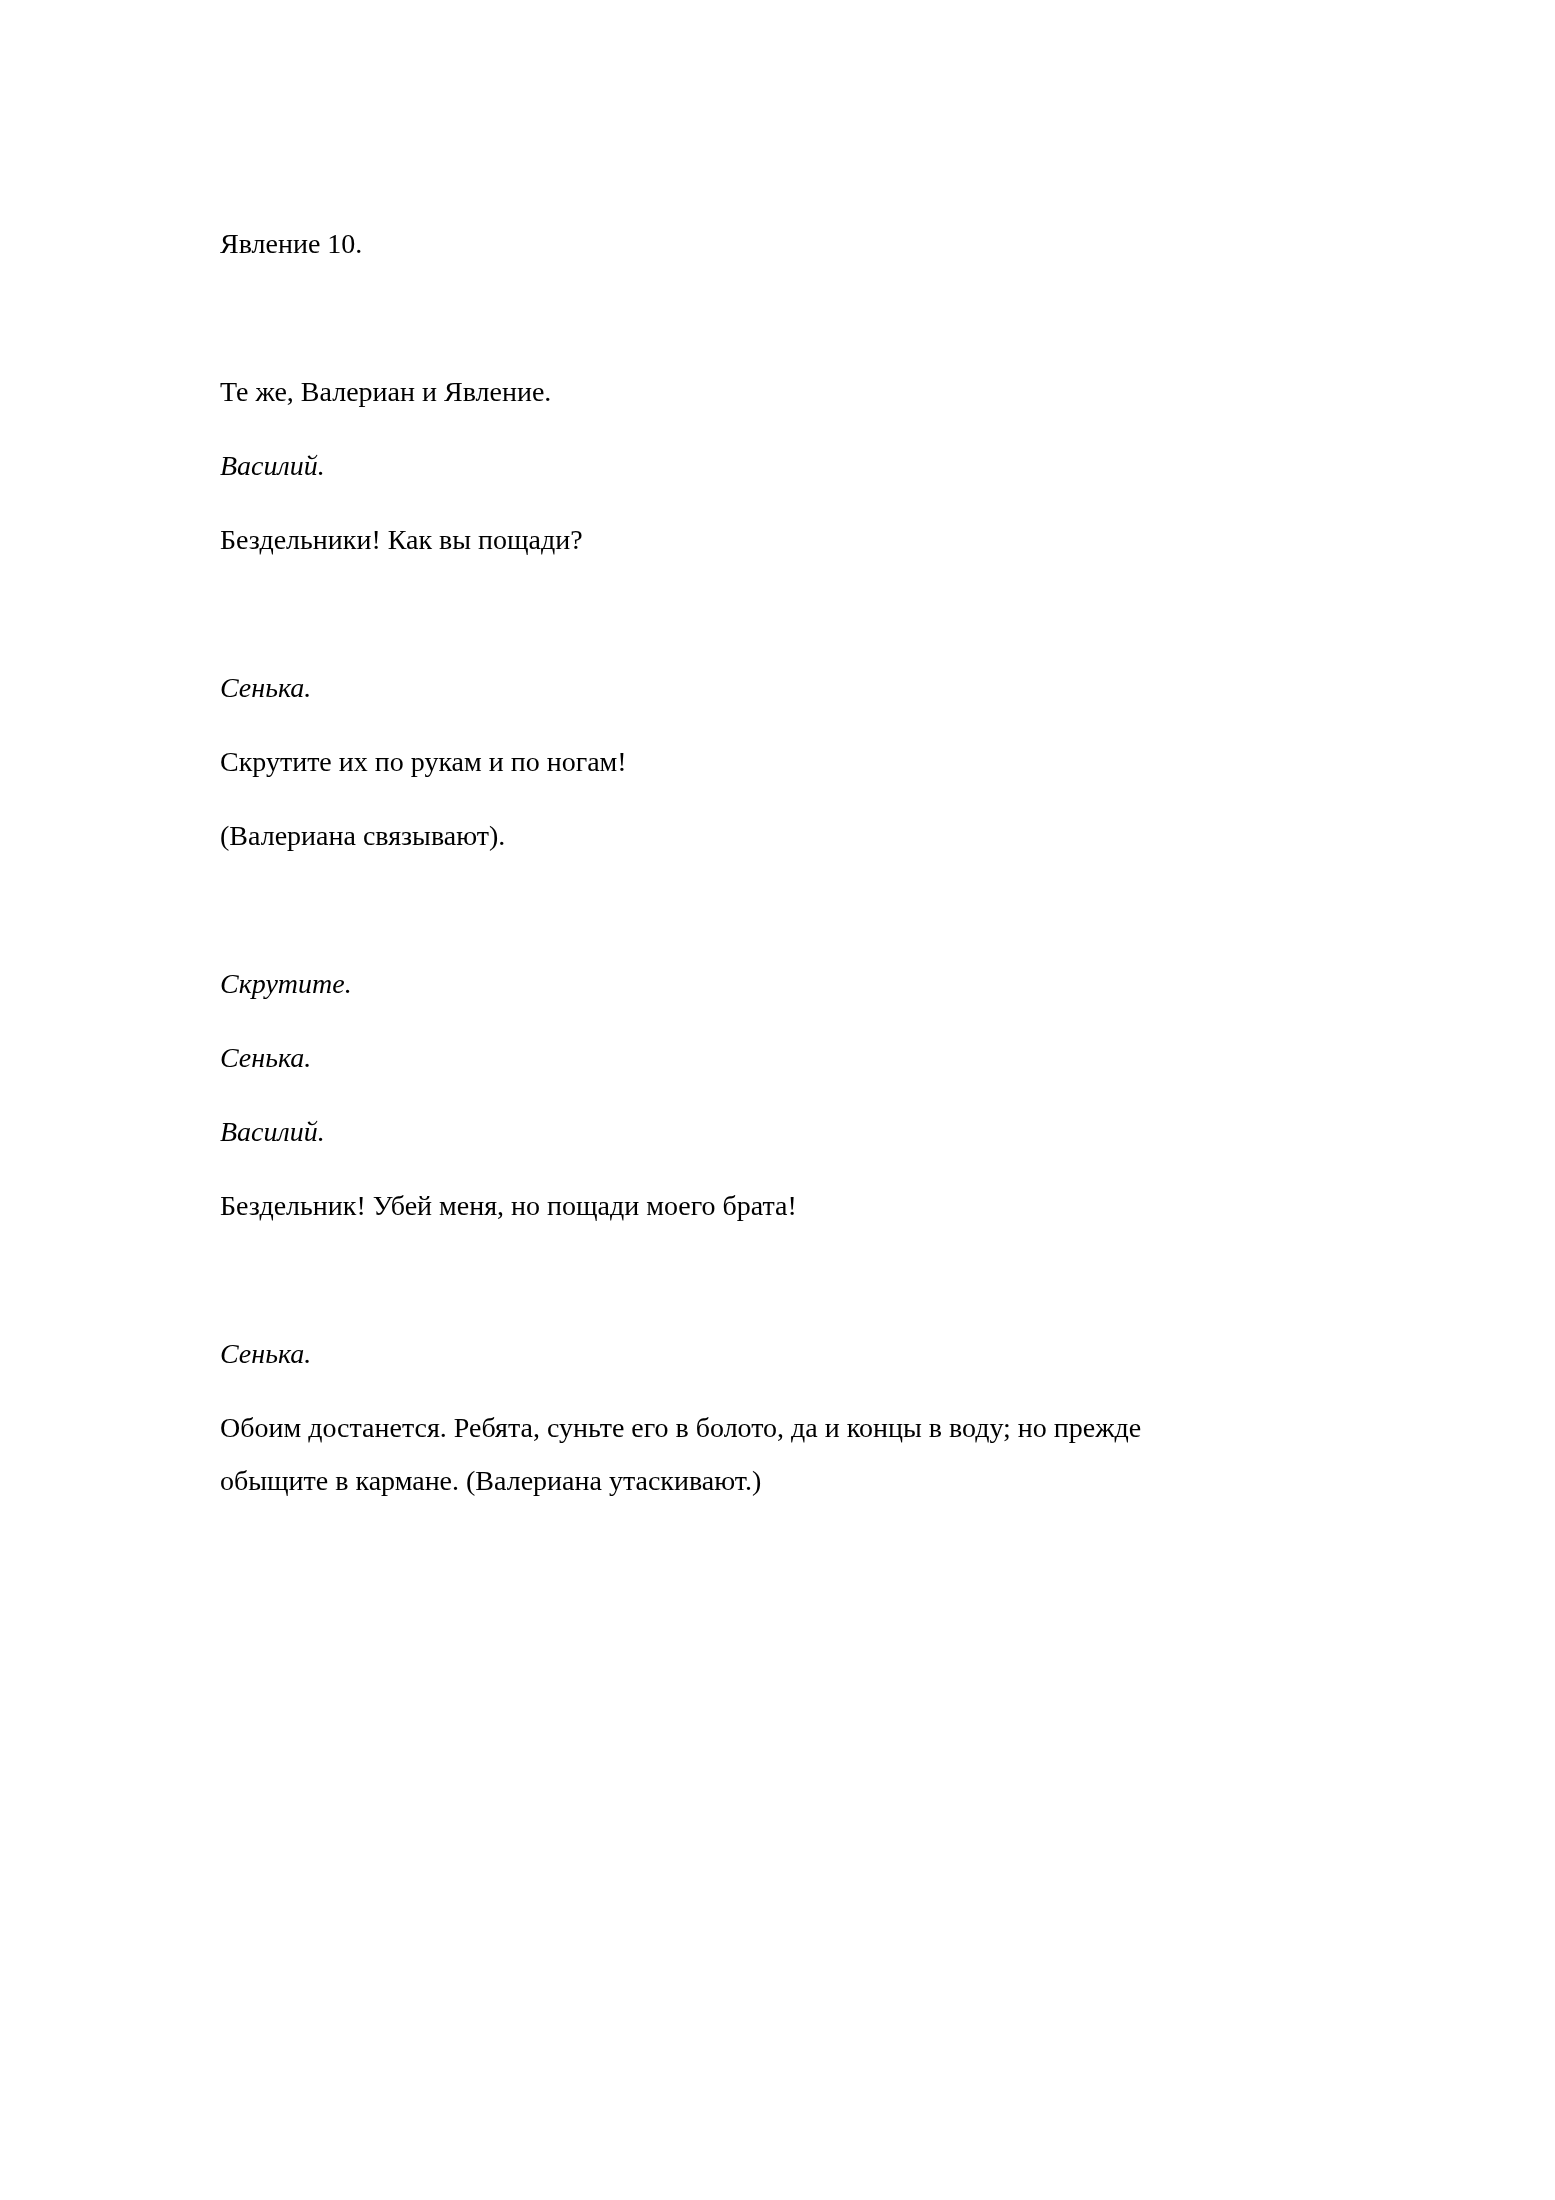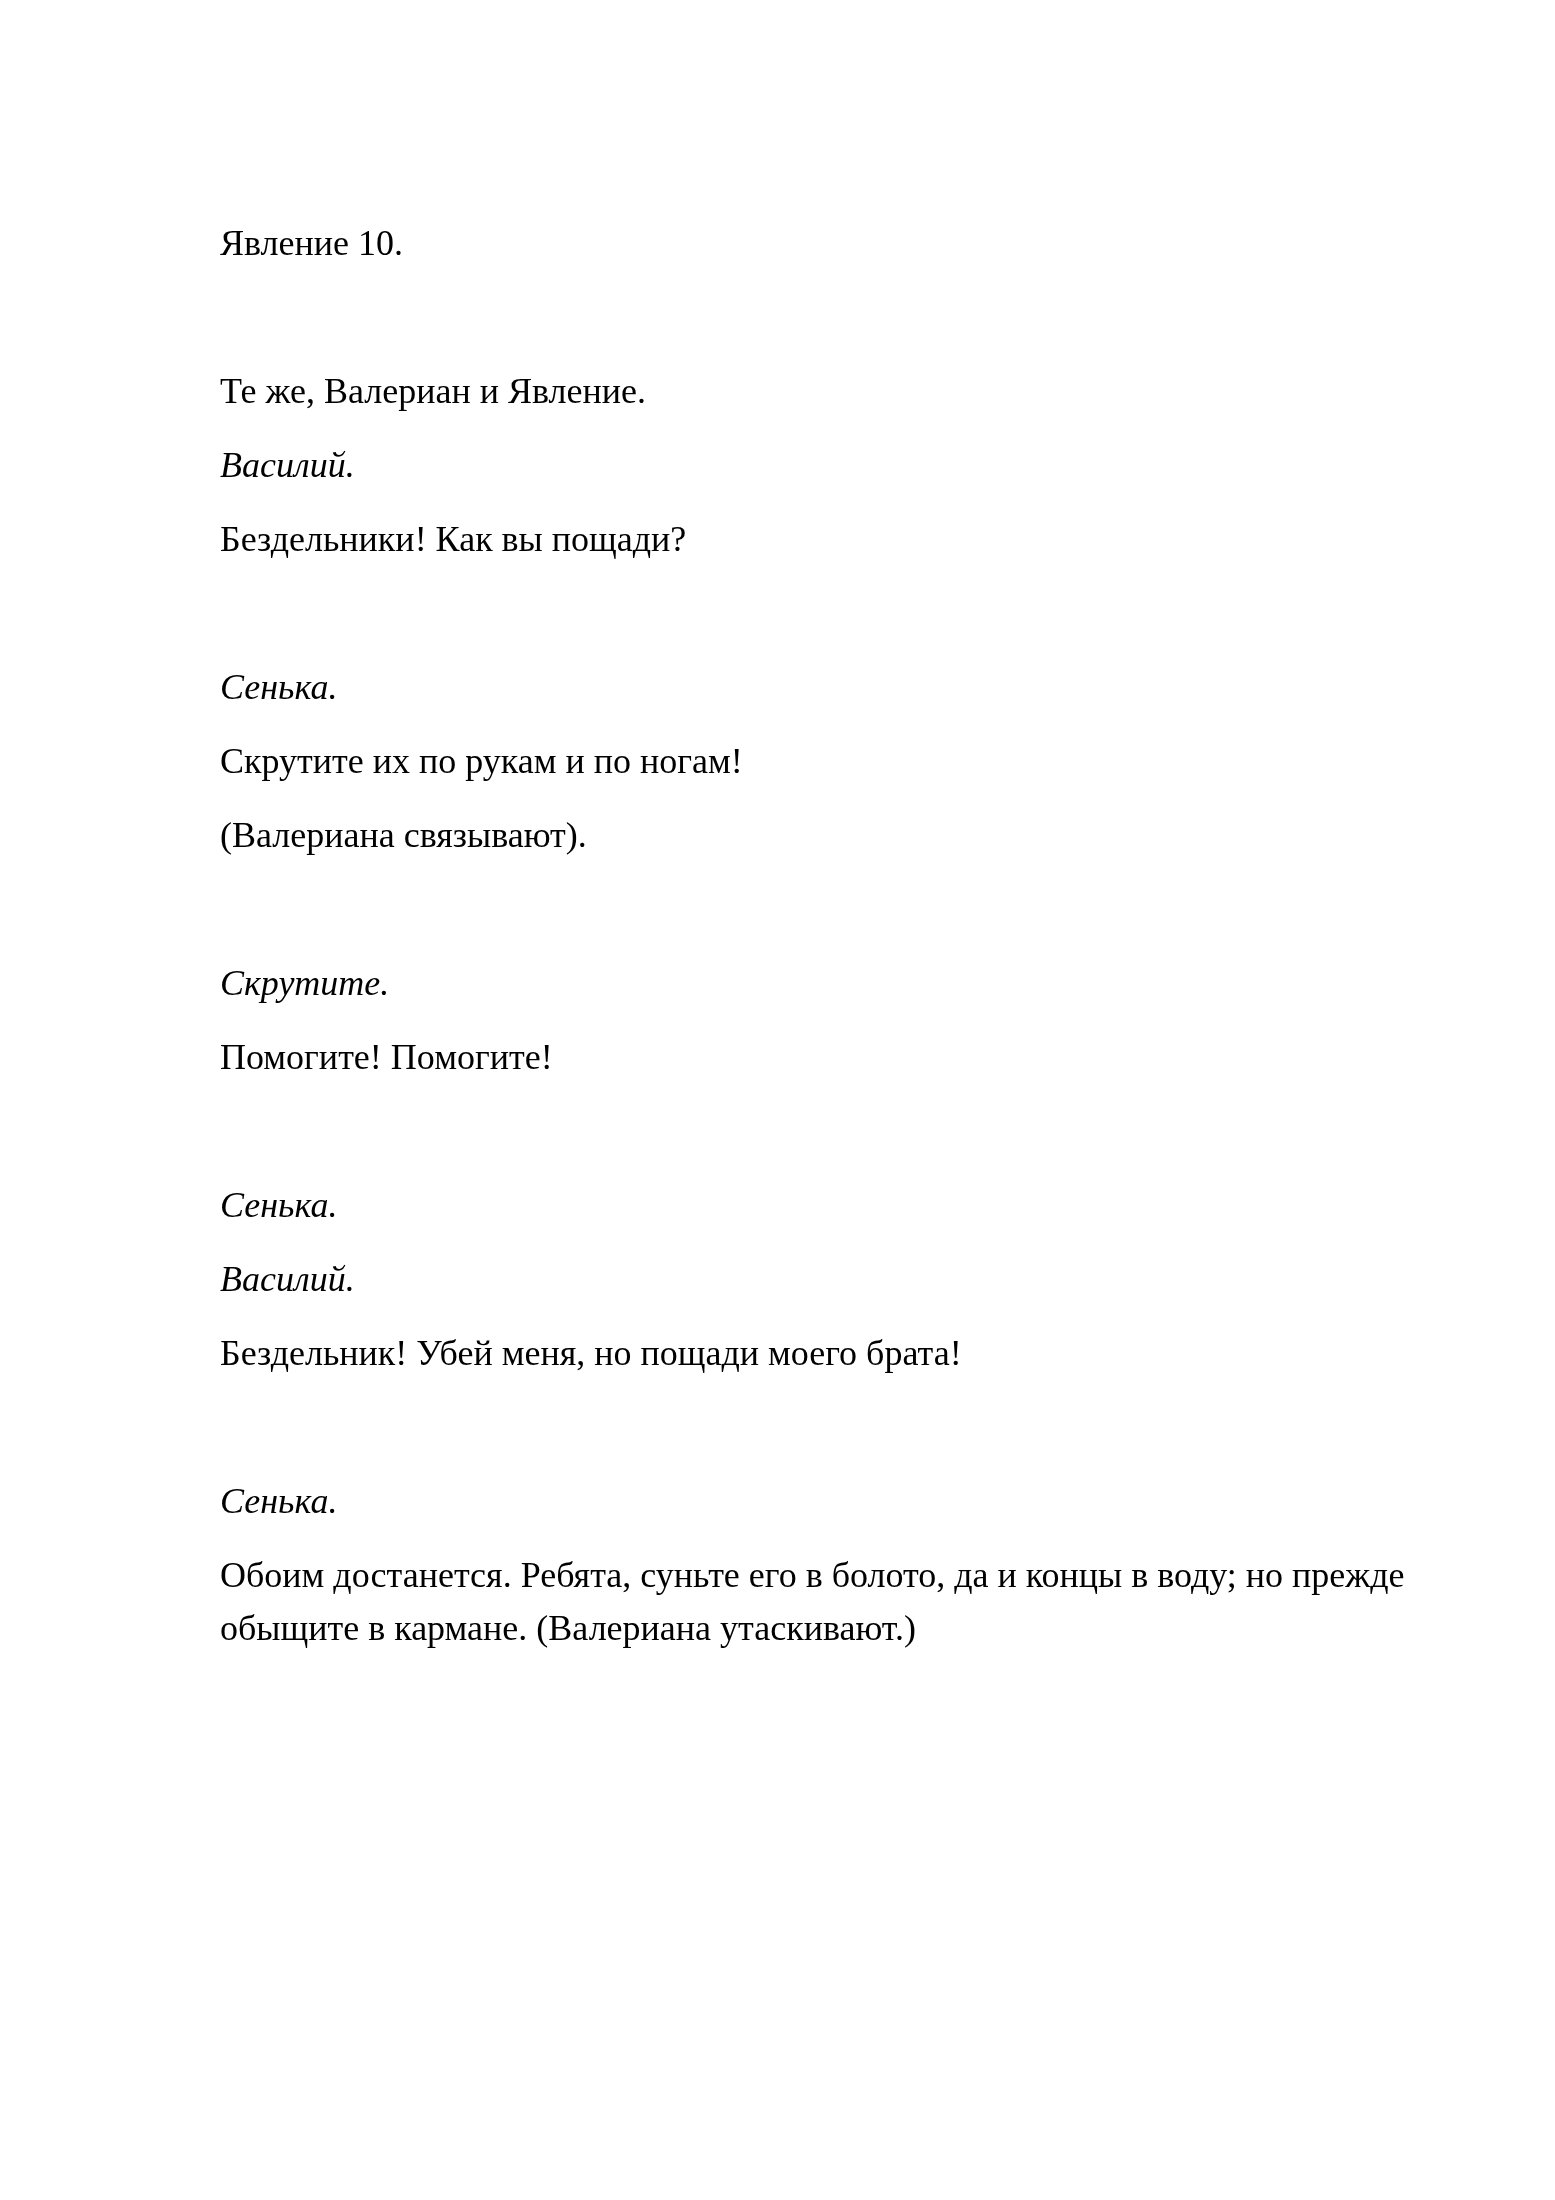--- a/index.html
+++ b/index.html
@@ -17,21 +17,21 @@
     color: #000000;
   }
   .doc {
     position: absolute;
     top: 217px;
     left: 220px;
     width: 1235px;
   }
   .para {
     margin: 0 0 21px 0;
-    font-size: 36px;
+    font-size: 28px;
     line-height: 53px;
     font-weight: normal;
     white-space: normal;
   }
   .para.italic {
     font-style: italic;
   }
   .para.gap-blank {
     margin-bottom: 95px;
   }
@@ -42,20 +42,19 @@
 <div class="page">
   <div class="doc">
       <p class="para gap-blank">Явление 10.</p>
       <p class="para">Те же, Валериан и Явление.</p>
       <p class="para italic">Василий.</p>
       <p class="para gap-blank">Бездельники! Как вы пощади?</p>
       <p class="para italic">Сенька.</p>
       <p class="para">Скрутите их по рукам и по ногам!</p>
       <p class="para gap-blank">(Валериана связывают).</p>
       <p class="para italic">Скрутите.</p>
-      <p class="para gap-blank">Помогите! Помогите!</p>
       <p class="para italic">Сенька.</p>
       <p class="para italic">Василий.</p>
       <p class="para gap-blank">Бездельник! Убей меня, но пощади моего брата!</p>
       <p class="para italic">Сенька.</p>
       <p class="para">Обоим достанется. Ребята, суньте его в болото, да и концы в воду; но прежде<br>обыщите в кармане. (Валериана утаскивают.)</p>
     </div>
 </div>
 
 </body></html>

